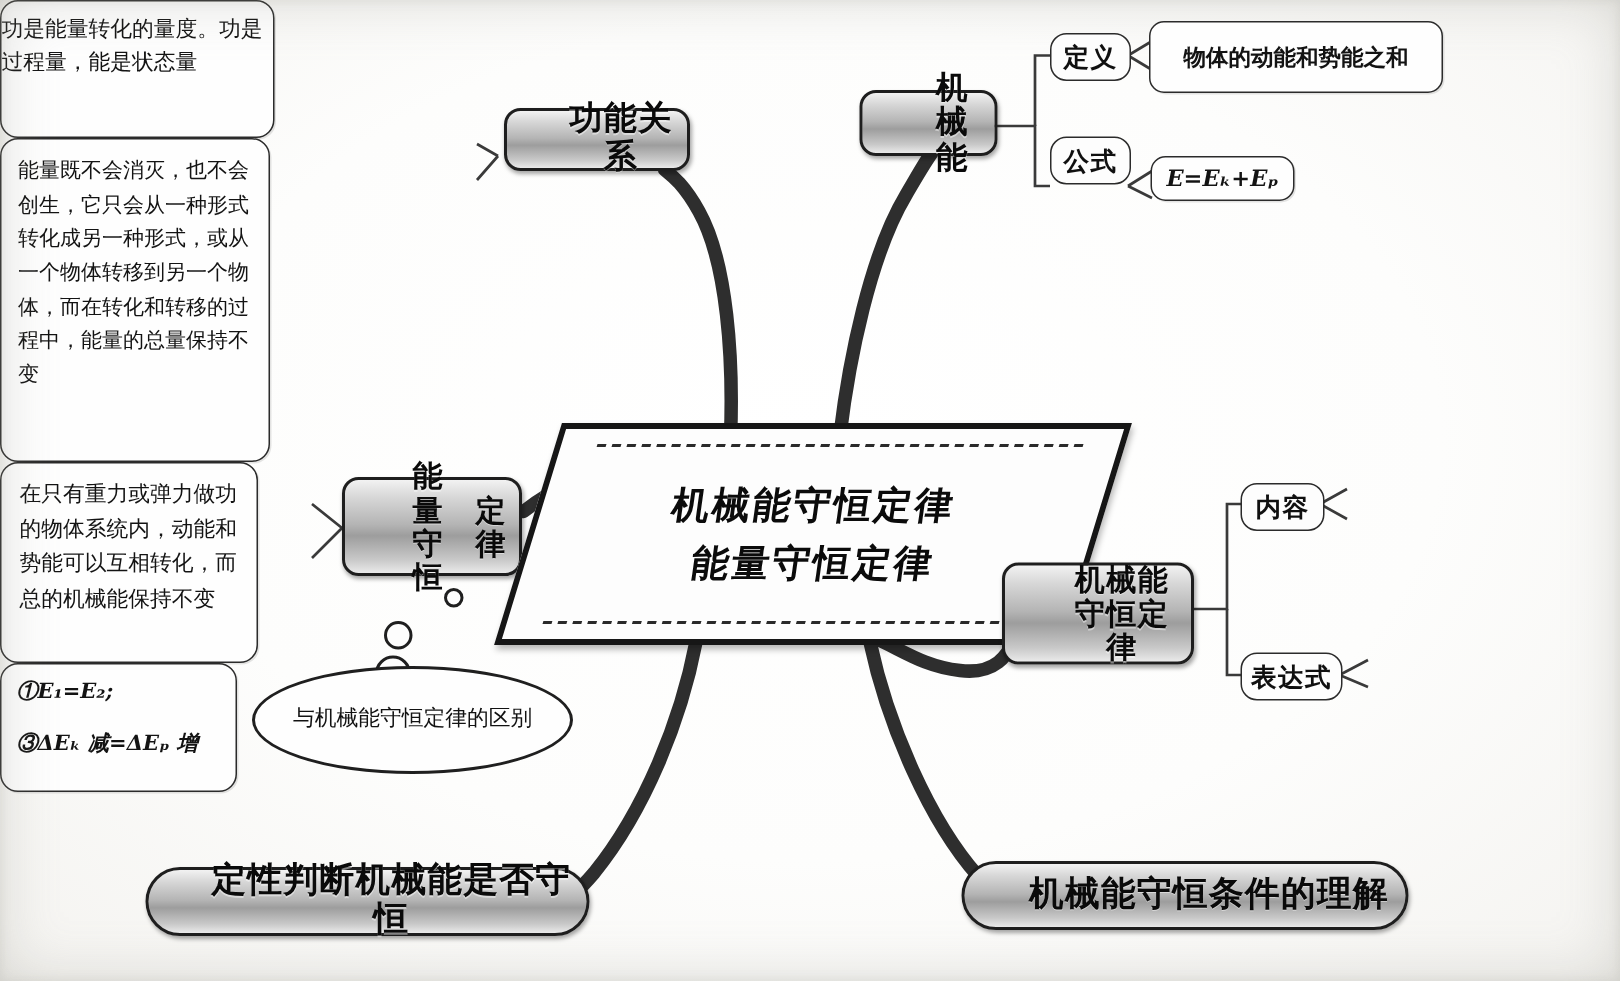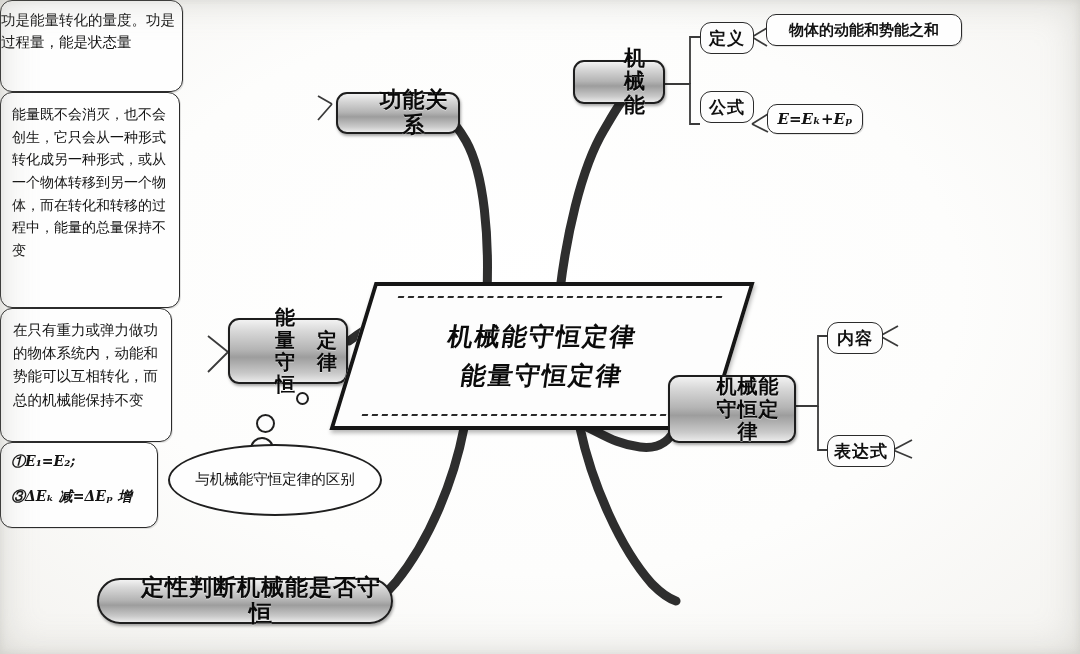--- a/index.html
+++ b/index.html
@@ -119,32 +119,32 @@
       <path d="M893,450 L912,440 M893,450 L912,458"></path>
 
       <path d="M332,104 L318,96 M332,104 L318,120"></path>
 
       <path d="M228,352 L208,336 M228,352 L208,372"></path>
     </g>
   </svg>
 
   <div class="callout" style="left:140px;top:48px;width:183px;height:92px;padding:9px 0;font-size:14.5px;">功是能量转化的量度。功是过程量，能是状态量</div>
 
-  <div class="node metal" style="left:336px;top:92px;width:124px;height:42px;font-size:22px;">
+  <div class="node metal" style="left:336px;top:72px;width:124px;height:42px;font-size:22px;">
     <span class="inner">功能关系</span>
   </div>
 
   <div class="node metal" style="left:573px;top:60px;width:92px;height:44px;font-size:21px;">
     <span class="inner">机械能</span>
   </div>
 
   <div class="pill" style="position:absolute;left:700px;top:22px;width:52px;height:30px;font-size:17px;">
     <span>定义</span>
   </div>
-  <div class="callout small" style="position:absolute;left:766px;top:14px;width:196px;height:32px;display:flex;align-items:center;justify-content:center;font-size:15px;font-weight:bold;">
+  <div class="callout small" style="position:absolute;left:766px;top:14px;width:196px;height:48px;display:flex;align-items:center;justify-content:center;font-size:15px;font-weight:bold;">
     <span>物体的动能和势能之和</span>
   </div>
 
   <div class="pill" style="position:absolute;left:700px;top:91px;width:52px;height:30px;font-size:17px;">
     <span>公式</span>
   </div>
   <div class="callout small" style="position:absolute;left:767px;top:104px;width:96px;height:30px;display:flex;align-items:center;justify-content:center;font-size:15px;">
     <span class="fml">E=Eₖ+Eₚ</span>
   </div>
 
@@ -189,14 +189,17 @@
     <div class="formula-list">
       <div class="fml">①E₁=E₂;</div>
       <div class="fml">③ΔEₖ 减=ΔEₚ 增</div>
     </div>
   </div>
 
   <div class="node metal" style="left:97px;top:578px;width:296px;height:46px;font-size:23px;border-radius:23px;">
     <span class="inner">定性判断机械能是否守恒</span>
   </div>
 
+  <div class="node metal" style="left:641px;top:574px;width:298px;height:46px;font-size:23px;border-radius:23px;">
+    <span class="inner">机械能守恒条件的理解</span>
+  </div>
 
 </div>
 
 </body></html>

